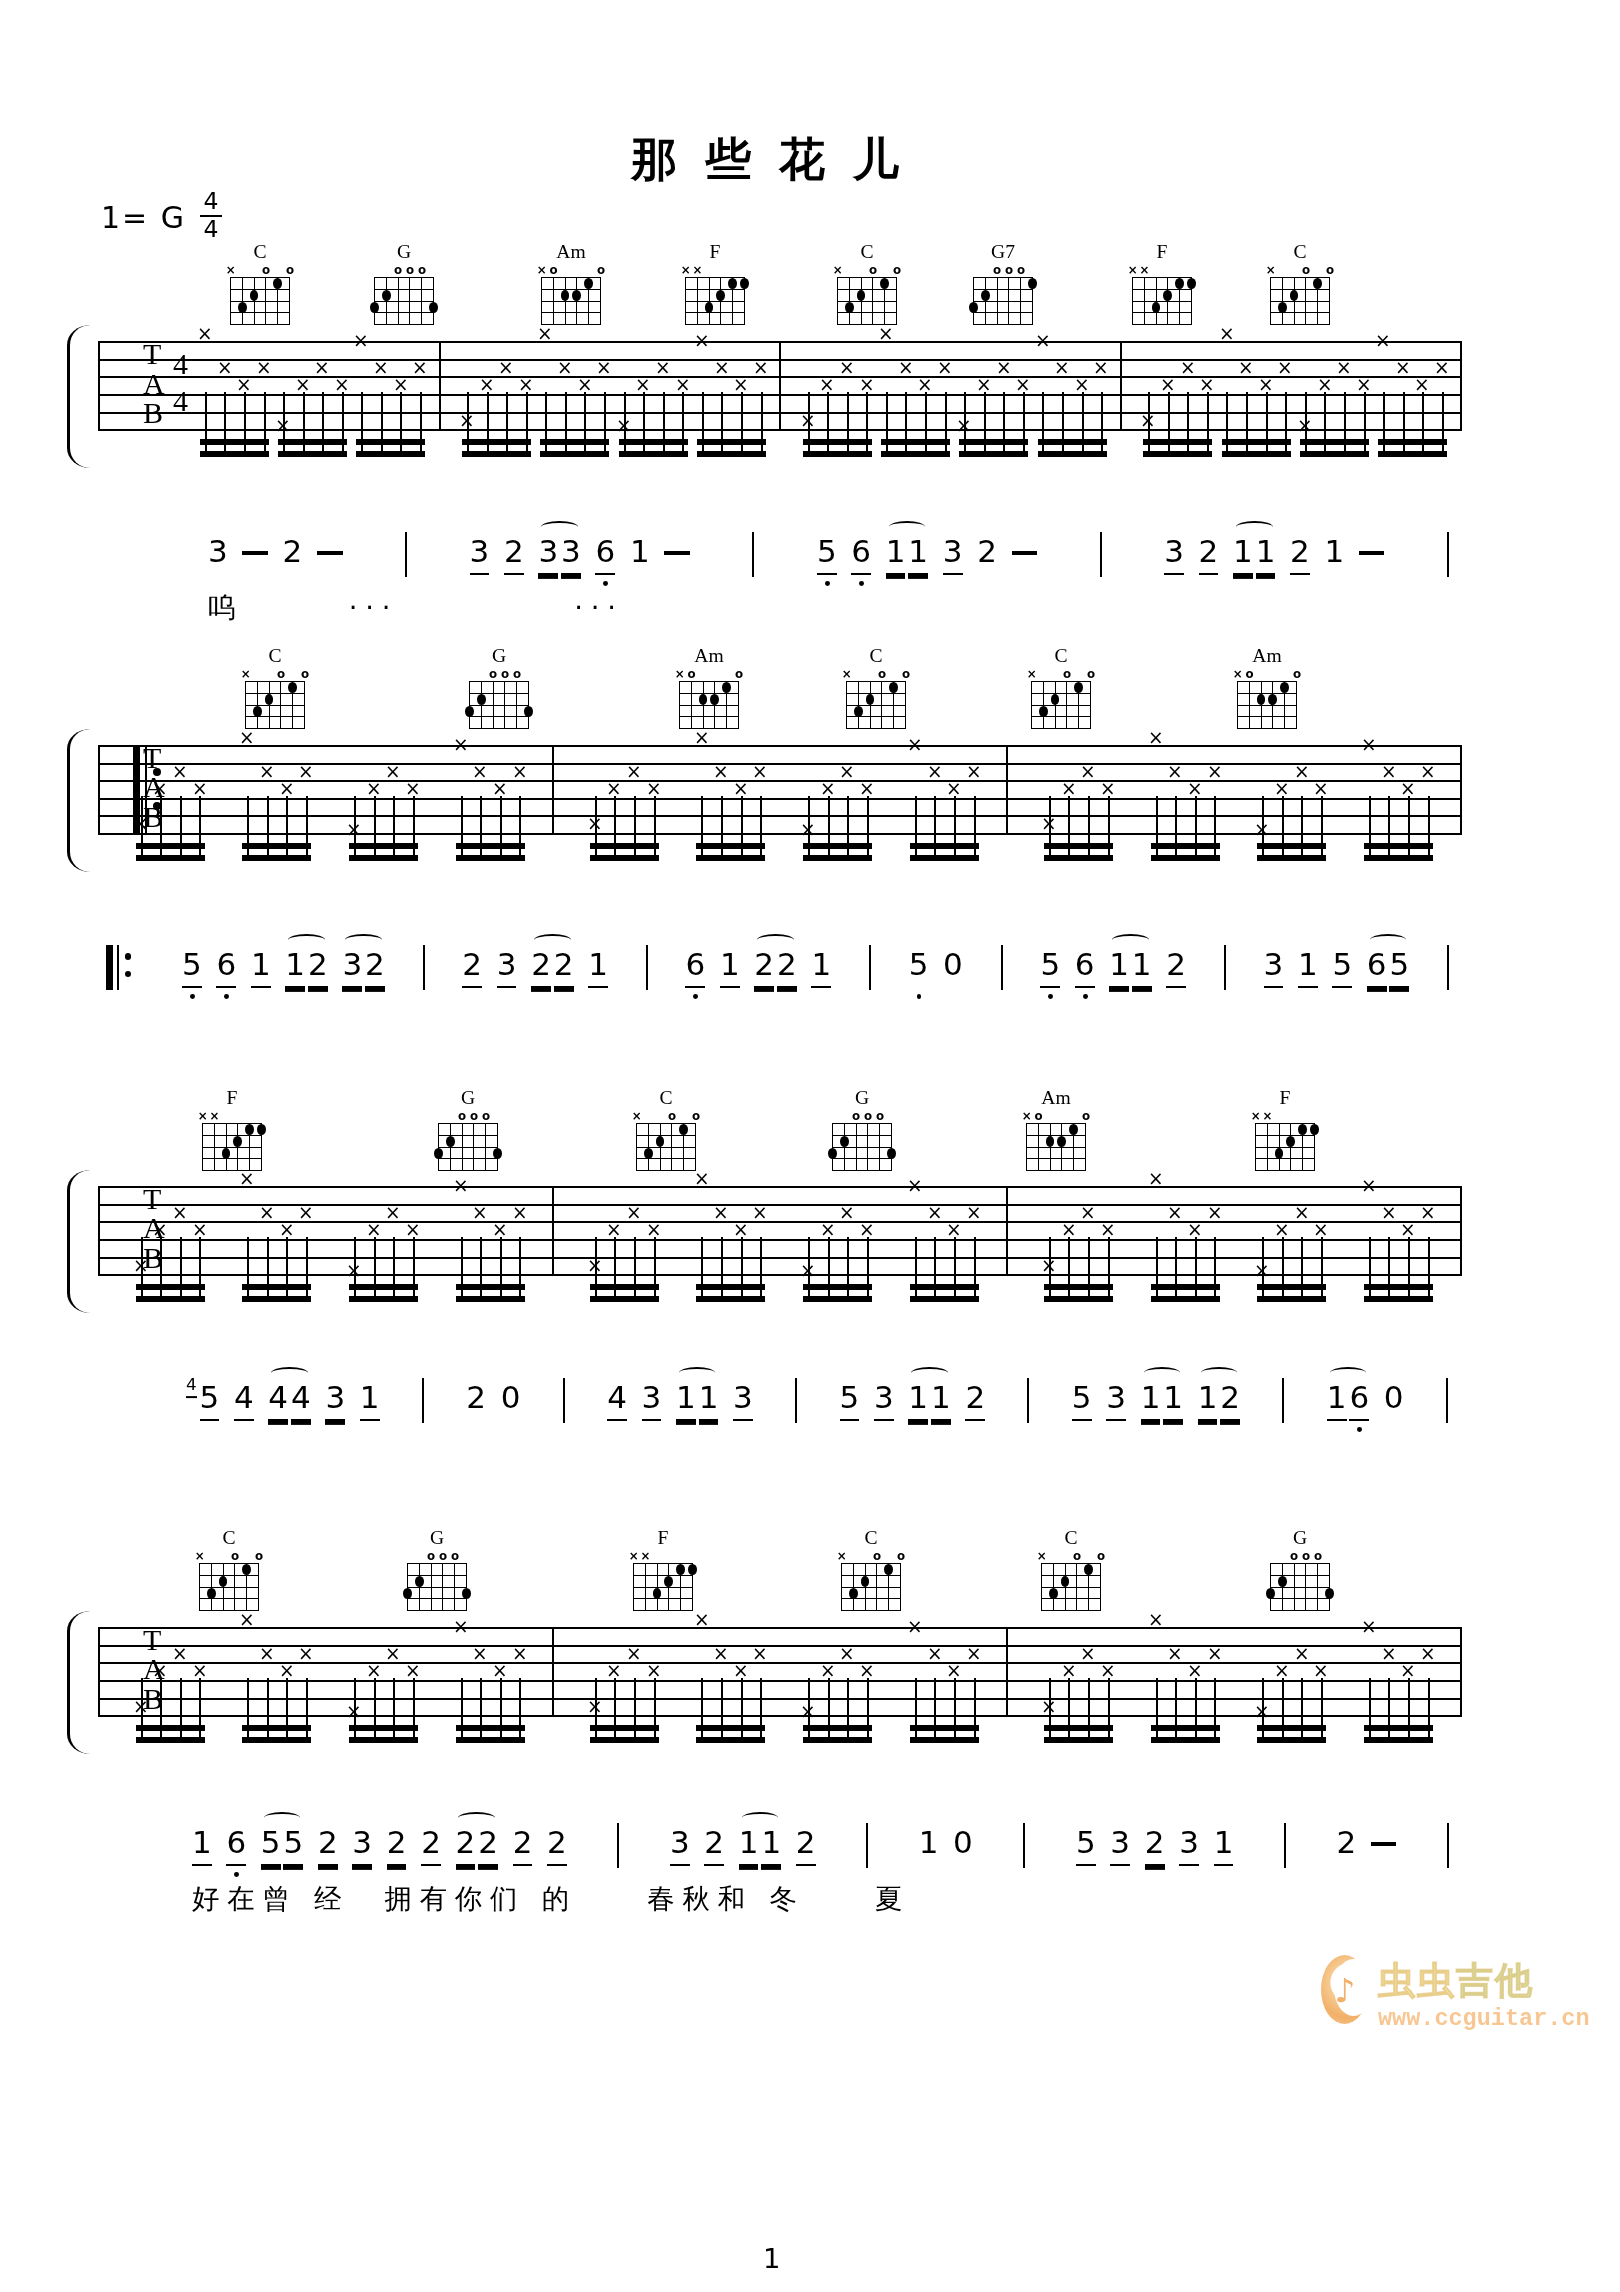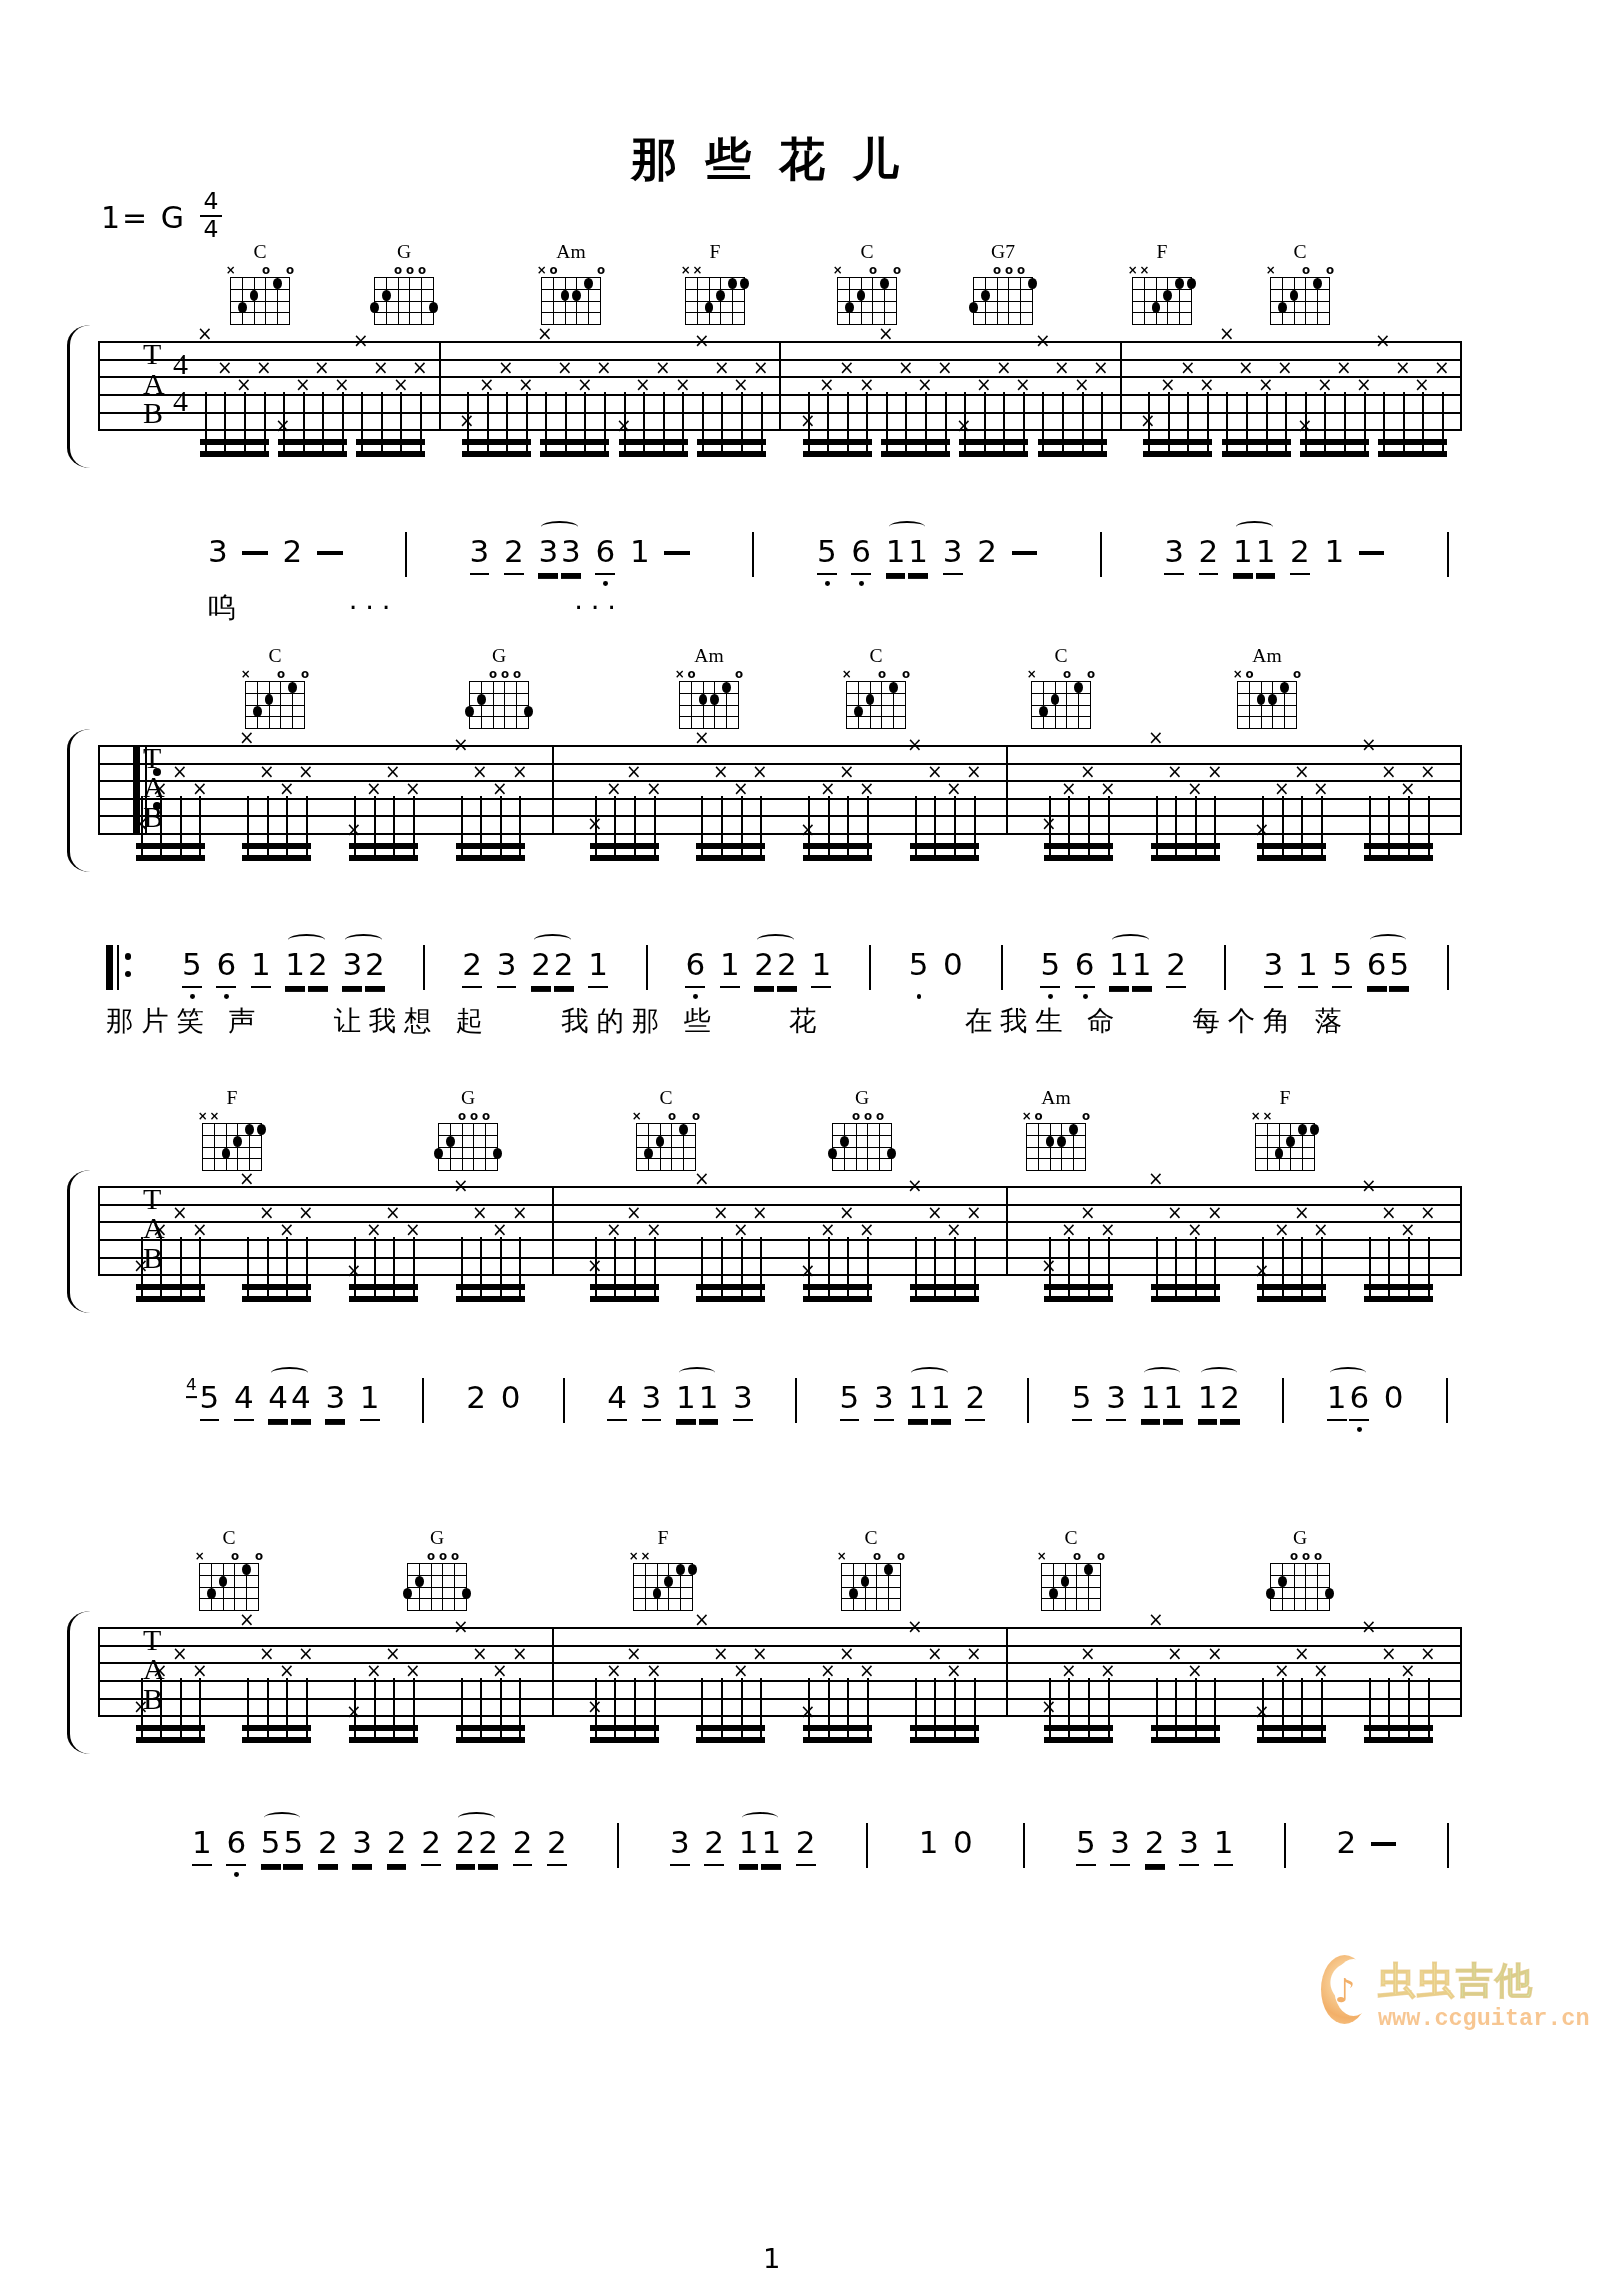--- a/index.html
+++ b/index.html
@@ -1513,21 +1513,20 @@
             <div class="grp">
               <div class="nt u1">5</div>
             </div>
             <div class="grp arc">
               <div class="nt u2">6</div>
               <div class="nt u2">5</div>
             </div>
           </div>
           <div class="mel-bl"></div>
         </div>
-        <div class="lyr">那片笑 声　　让我想 起　　我的那 些　　花　　　　在我生 命　　每个角 落</div>
       </div>
       <div class="melody" style="left: 186px; top: 1378px; width: 1262px;">
         <div class="mel-notes">
           <div class="measure">
             <div class="grp">
               <div class="nt grace">4</div>
               <div class="nt u1">5</div>
             </div>
             <div class="grp">
               <div class="nt u1">4</div>
@@ -1697,20 +1696,21 @@
           <div class="measure">
             <div class="grp">
               <div class="nt">2</div>
             </div>
             <div class="grp">
               <div class="dash"></div>
             </div>
           </div>
           <div class="mel-bl"></div>
         </div>
+        <div class="lyr">好在曾 经　拥有你们 的　　春秋和 冬　　夏</div>
       </div>
     </div>
 
   <div class="wm">
     <div class="wm-logo">
       <div class="wm-cres"></div>
       <div class="wm-note" style="color: rgb(240, 162, 79);">♪</div>
     </div>
     <div class="wm-brand"><span id="wm-b1" style="color: rgb(242, 232, 162);">虫虫</span><span id="wm-b2" style="color: rgb(205, 230, 164);">吉他</span></div>
     <div class="wm-url" id="wm-url" style="color: rgb(246, 189, 127);">www.ccguitar.cn</div>

